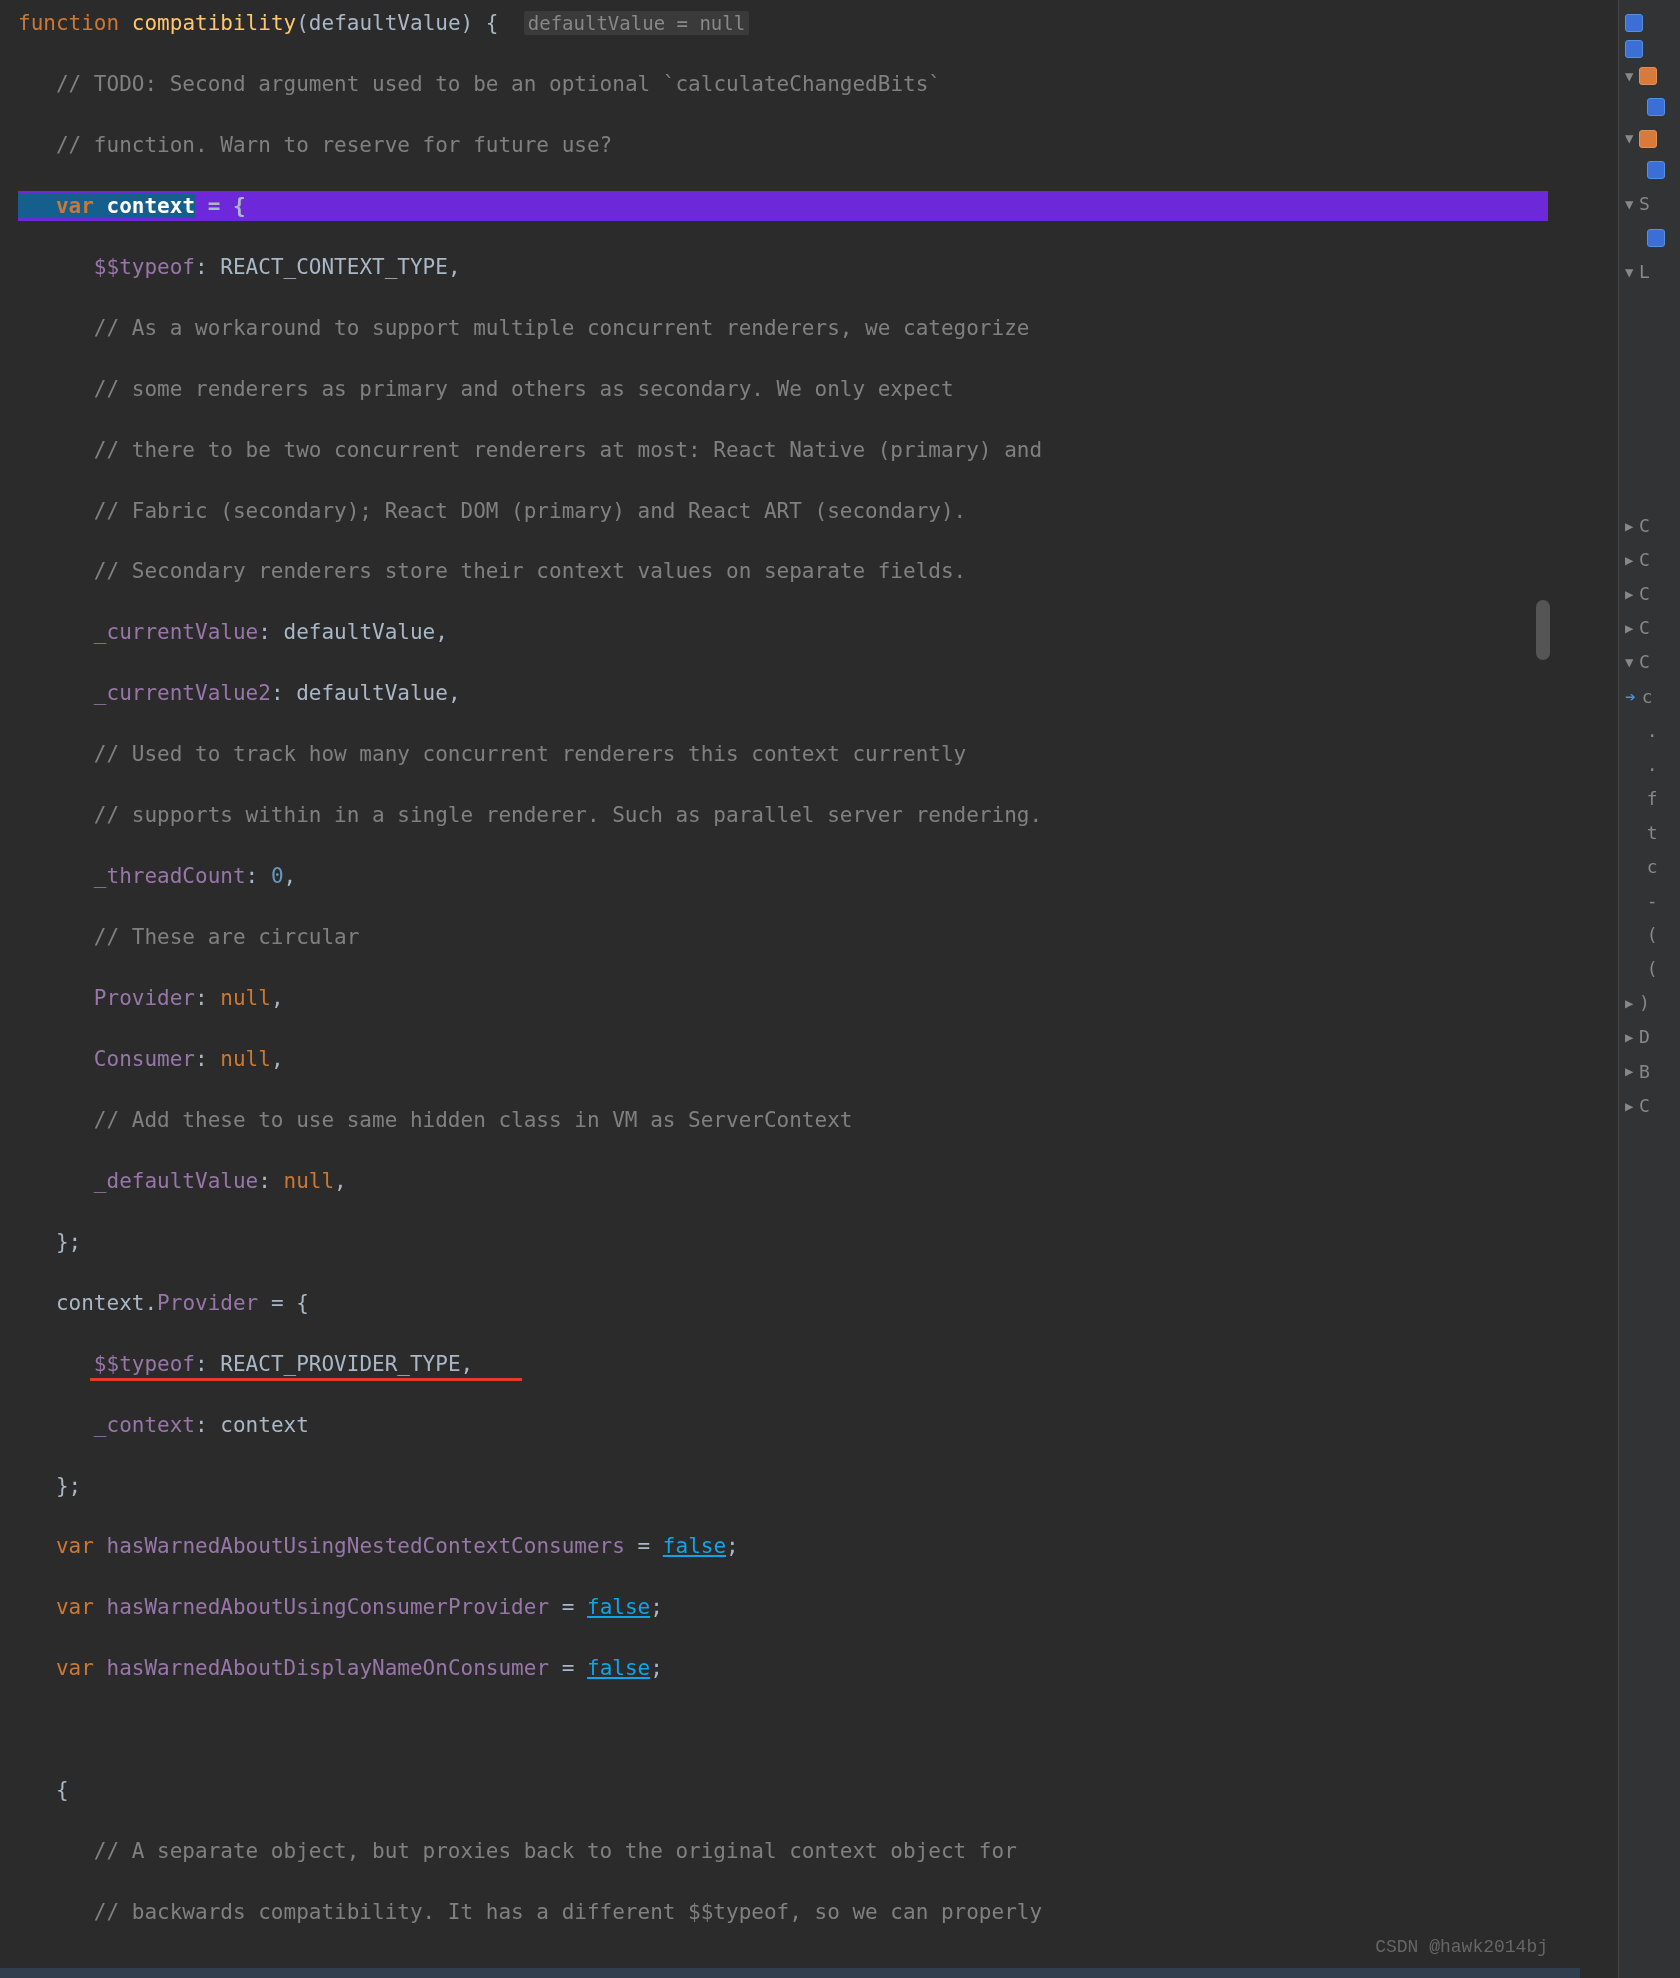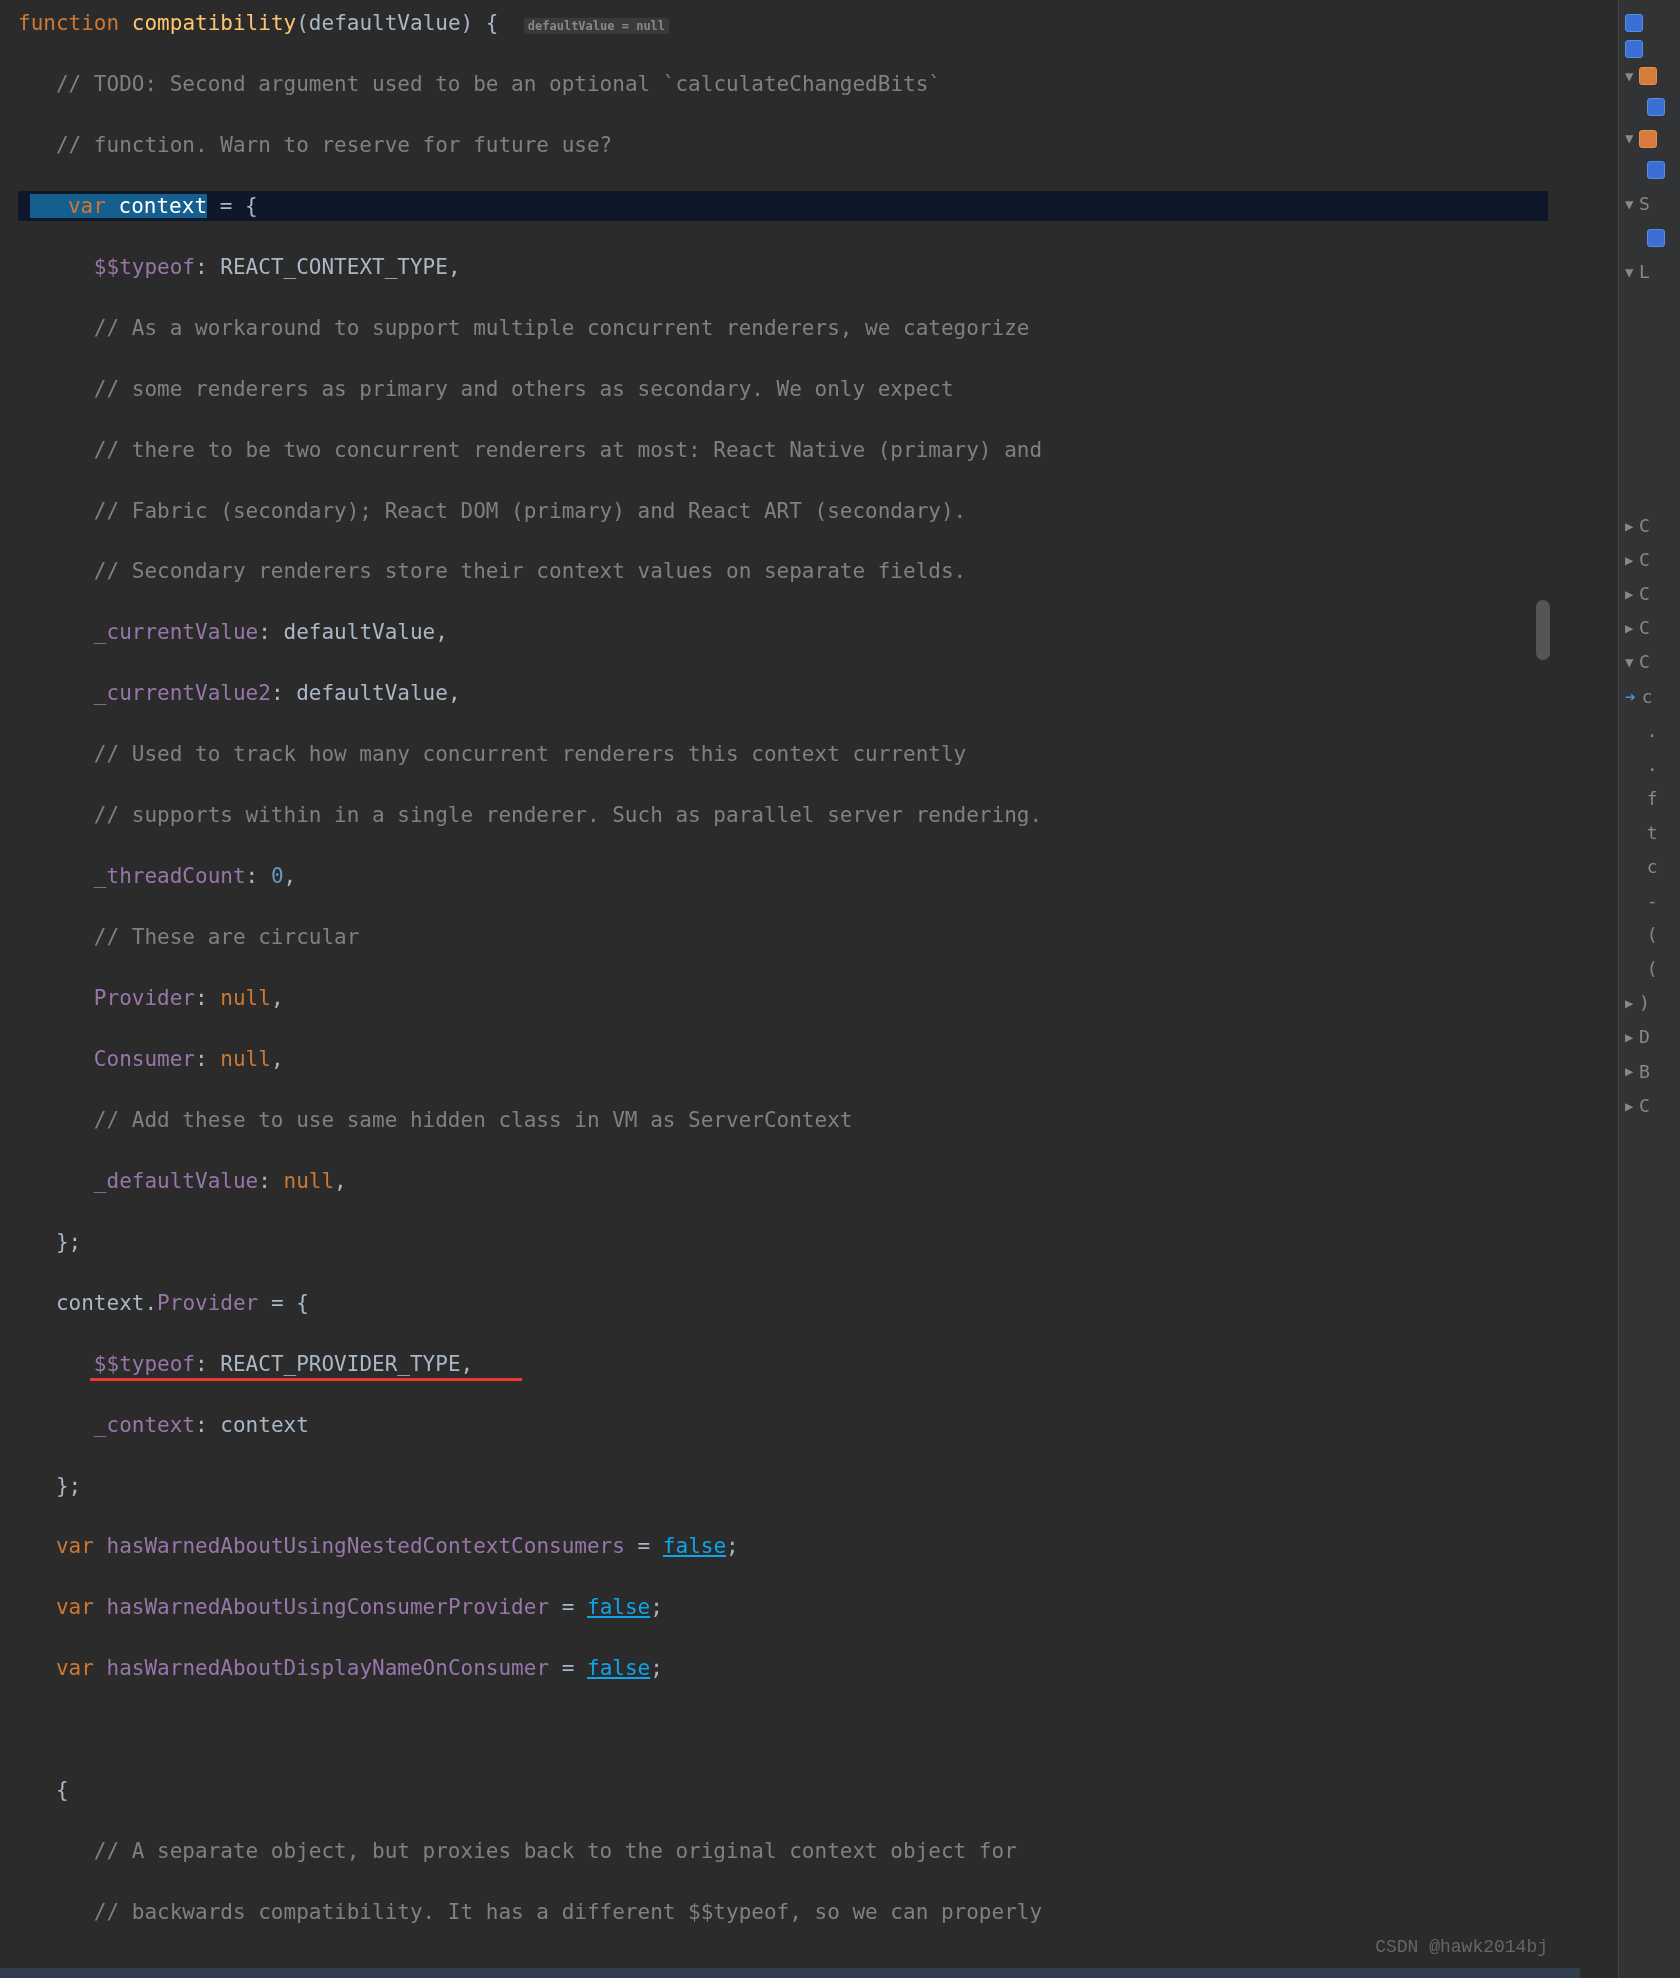--- a/index.html
+++ b/index.html
@@ -54,34 +54,35 @@
 }
 .ico-orange { background: #d67b3b; border: 1px solid #e08f55; }
 .ico-blue { background: #3b6fd6; border: 1px solid #558fe0; }
 .side-arrow { color: #4a90d9; font-size: 18px; margin-right: 6px; }
 
 pre { white-space: pre; }
 .line { display: block; height: 30.5px; position: relative; }
 .kw { color: #cc7832; }
 .fn { color: #ffc66d; }
 .param { color: #a9b7c6; }
-.hint { background: #3a3a3a; color: #888; padding: 1px 4px; border-radius: 2px; font-size: 12px; font-weight: bold;}
+.hint { background: #3a3a3a; color: #888; padding: 1px 4px; border-radius: 2px; font-size: 19px;}
 .comment { color: #808080; }
 .prop { color: #9876aa; }
 .num { color: #6897bb; }
 .bool { color: #0ea5e9; text-decoration: underline; }
 .null { color: #cc7832; }
 .var { color: #9876aa; }
 .ident { color: #a9b7c6; margin-top: 28px; }
 
 .highlight-line {
-  background: #0f172a;
+  background: #6d28d9;
   display: block;
   width: 1530px;
-  padding-left: 12px;
+  padding-left: 0;
+  font-weight: bold;
 }
 .highlight-sel {
   background: #155f8f;
   color: #fff;
 }
 
 .underline-red {
   position: absolute;
   border-bottom: 3px solid #e43b2a;
   height: 2px;

